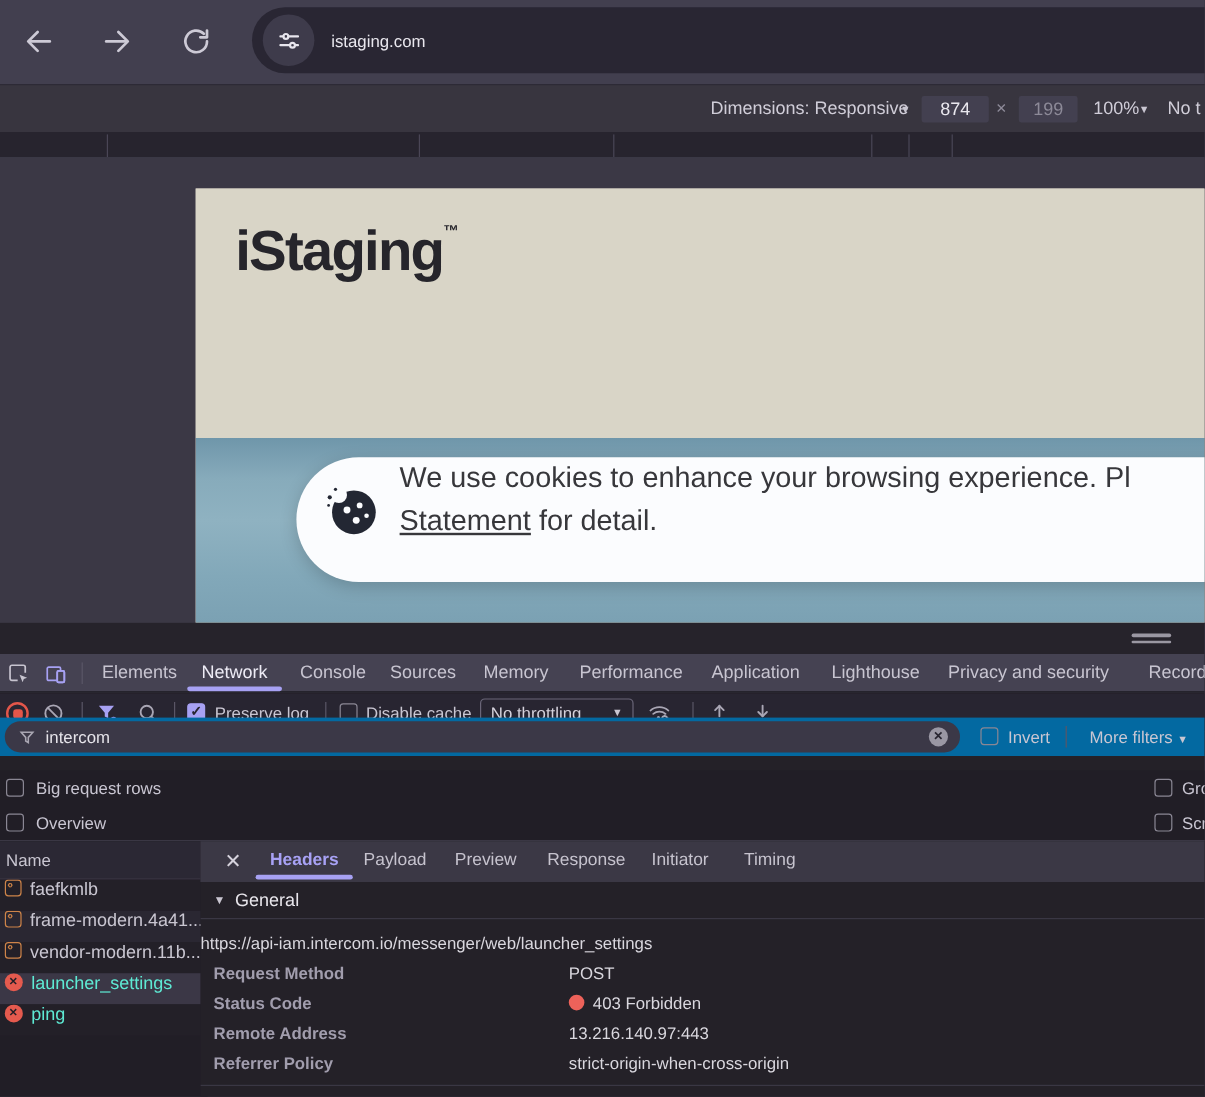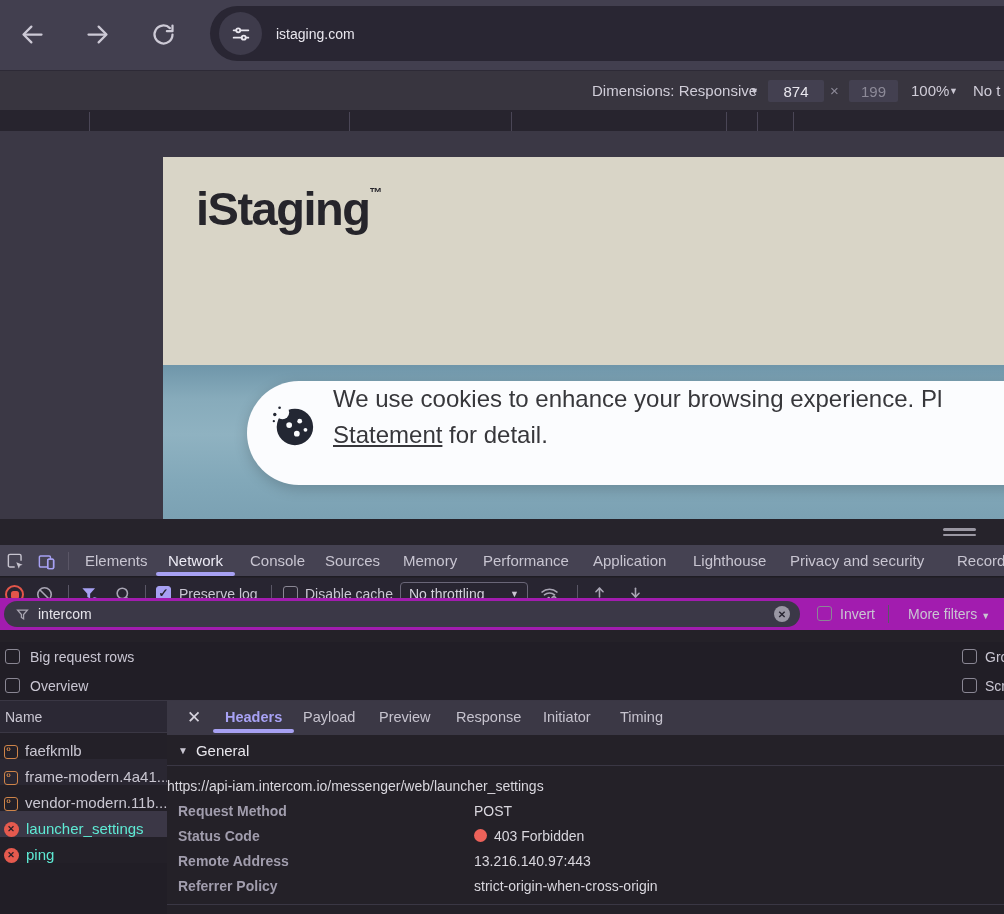--- a/index.html
+++ b/index.html
@@ -55,37 +55,37 @@
   .record-ico{top:7px;width:19px;height:19px;border:2px solid #e3564a;border-radius:50%;}
   .record-ico i{width:8px;height:8px;border-radius:2.5px;background:#e3564a;}
   .tool svg{width:19px;height:19px;}
   .cb{width:15px;height:15px;border:1.5px solid #8a8794;border-radius:3px;background:transparent;position:relative;cursor:pointer;flex:none;}
   .cb.checked{background:#a7a1f3;border-color:#a7a1f3;}
   .cb.checked::after{content:"✓";position:absolute;left:1.5px;top:-1px;font-size:12px;font-weight:bold;color:#282531;}
   .tool-label{position:absolute;font-size:14px;color:#c9c6d2;white-space:nowrap;}
   .select-box{position:absolute;left:400px;top:4px;width:128px;height:24px;border:1px solid #6a6678;border-radius:4px;display:flex;align-items:center;padding:0 8px;font-size:14px;color:#d5d2dc;cursor:pointer;}
   .select-box .caret{margin-left:auto;}
 
-  .dt-filter{position:absolute;left:0;top:53px;width:100%;height:32px;background:#a21caf;}
+  .dt-filter{position:absolute;left:0;top:53px;width:100%;height:32px;background:#0369a1;}
   .filter-pill{position:absolute;left:4px;top:3px;width:796px;height:26px;background:#3b3847;border-radius:13px;display:flex;align-items:center;cursor:text;}
   .filter-pill svg{width:13px;height:13px;margin-left:12px;color:#a9a6b2;flex:none;}
   .filter-value{margin-left:9px;font-size:14px;color:#e6e4ea;}
   .clear-circle{position:absolute;right:10px;top:5px;width:16px;height:16px;border-radius:50%;background:#9a97a4;color:#282531;font-size:10px;font-weight:bold;display:flex;align-items:center;justify-content:center;cursor:pointer;}
   .dt-filter .cb{position:absolute;left:817px;top:8px;}
   .dt-filter .vdiv{top:7px;}
 
   .dt-options{position:absolute;left:0;top:97px;width:100%;height:58px;background:#211e26;}
   .opt-row{position:absolute;left:0;width:100%;height:29px;}
   .opt-row .cb{position:absolute;top:7px;}
   .opt-label{position:absolute;top:7px;font-size:14px;color:#c9c6d2;white-space:nowrap;}
 
   .dt-main{position:absolute;left:0;top:155px;width:100%;height:214px;border-top:1px solid #3a3744;}
   .req-panel{position:absolute;left:0;top:0;width:174px;height:100%;background:#211e26;border-right:1px solid #3a3744;}
   .name-header{height:32px;background:#2b2834;border-bottom:1px solid #3a3744;display:flex;align-items:center;padding-left:5px;font-size:14px;color:#c9c6d1;}
-  .req-row{height:26px;display:flex;align-items:flex-end;padding-left:4px;font-size:15px;color:#c9c6d1;white-space:nowrap;overflow:hidden;cursor:pointer;}
+  .req-row{height:26px;display:flex;align-items:flex-start;padding-left:4px;font-size:15px;color:#c9c6d1;white-space:nowrap;overflow:hidden;cursor:pointer;}
   .req-row:nth-child(odd){background:#232028;}
   .req-row:nth-child(even){background:#2a2732;}
   .req-row.selected{background:#3b3746;}
   .req-row.error .req-name{color:#5eead4;}
   .req-name{margin-left:7px;}
   .script-ico{width:14px;height:14px;border:1.5px solid #ce8449;border-radius:3px;position:relative;flex:none;}
   .script-ico::after{content:"‹›";position:absolute;left:1px;top:-2px;font-size:9px;font-weight:bold;color:#ce8449;letter-spacing:-1px;}
   .error-ico{width:15px;height:15px;border-radius:50%;background:#e55a4e;position:relative;flex:none;}
   .error-ico::after{content:"✕";position:absolute;left:3.2px;top:1.5px;font-size:9px;font-weight:bold;color:#211e26;}
 

